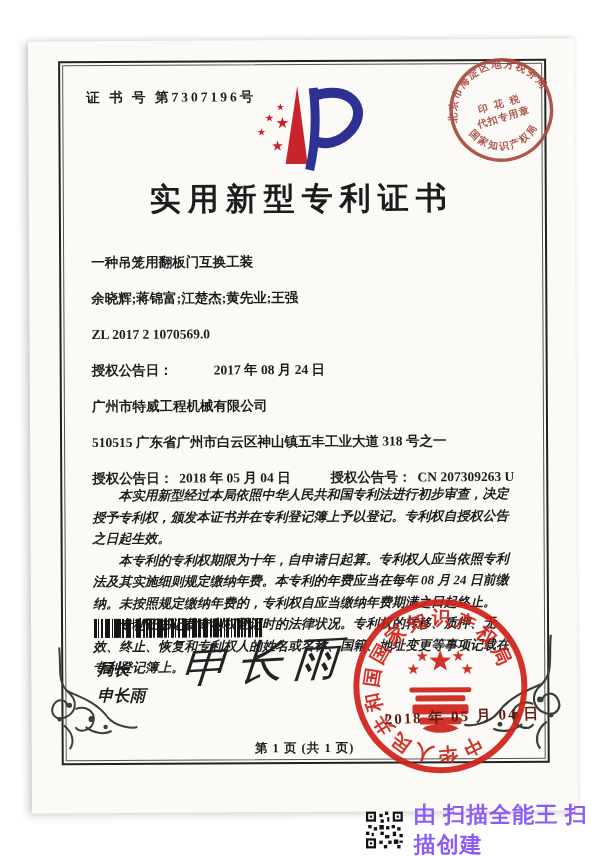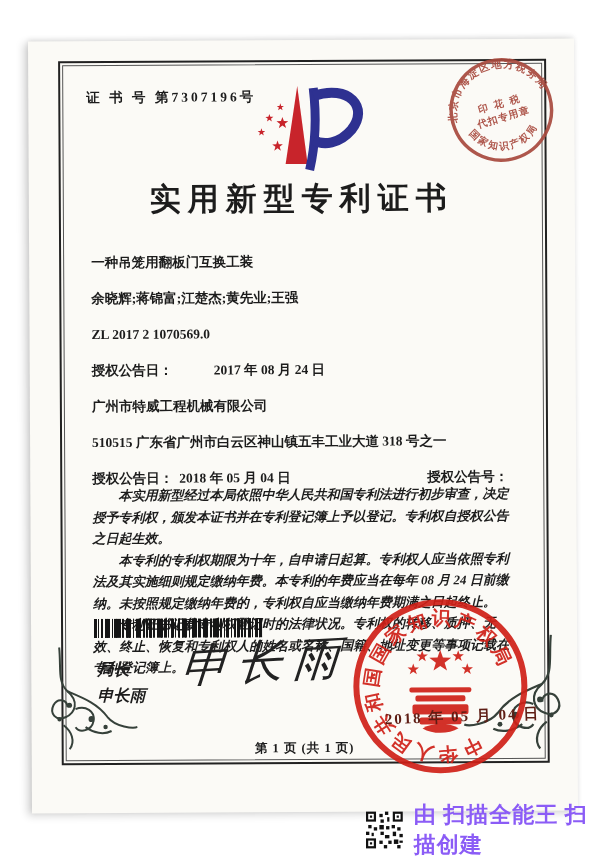--- a/index.html
+++ b/index.html
@@ -157,20 +157,21 @@
     <div class="frow">
       <span class="val">510515 广东省广州市白云区神山镇五丰工业大道 318 号之一</span>
     </div>
     <div class="frow dual">
       <span class="pair">
         <span class="lbl">授权公告日：</span>
         <span class="val">2018 年 05 月 04 日</span>
       </span>
       <span class="pair">
         <span class="lbl">授权公告号：</span>
+        <span class="val">CN 207309263 U</span>
       </span>
     </div>
   </div>
 
   <div class="paras">
     <p>本实用新型经过本局依照中华人民共和国专利法进行初步审查，决定授予专利权，颁发本证书并在专利登记簿上予以登记。专利权自授权公告之日起生效。</p>
     <p>本专利的专利权期限为十年，自申请日起算。专利权人应当依照专利法及其实施细则规定缴纳年费。本专利的年费应当在每年 08 月 24 日前缴纳。未按照规定缴纳年费的，专利权自应当缴纳年费期满之日起终止。</p>
     <p>专利证书记载专利权登记时的法律状况。专利权的转移、质押、无效、终止、恢复和专利权人的姓名或名称、国籍、地址变更等事项记载在专利登记簿上。</p>
   </div>
 

